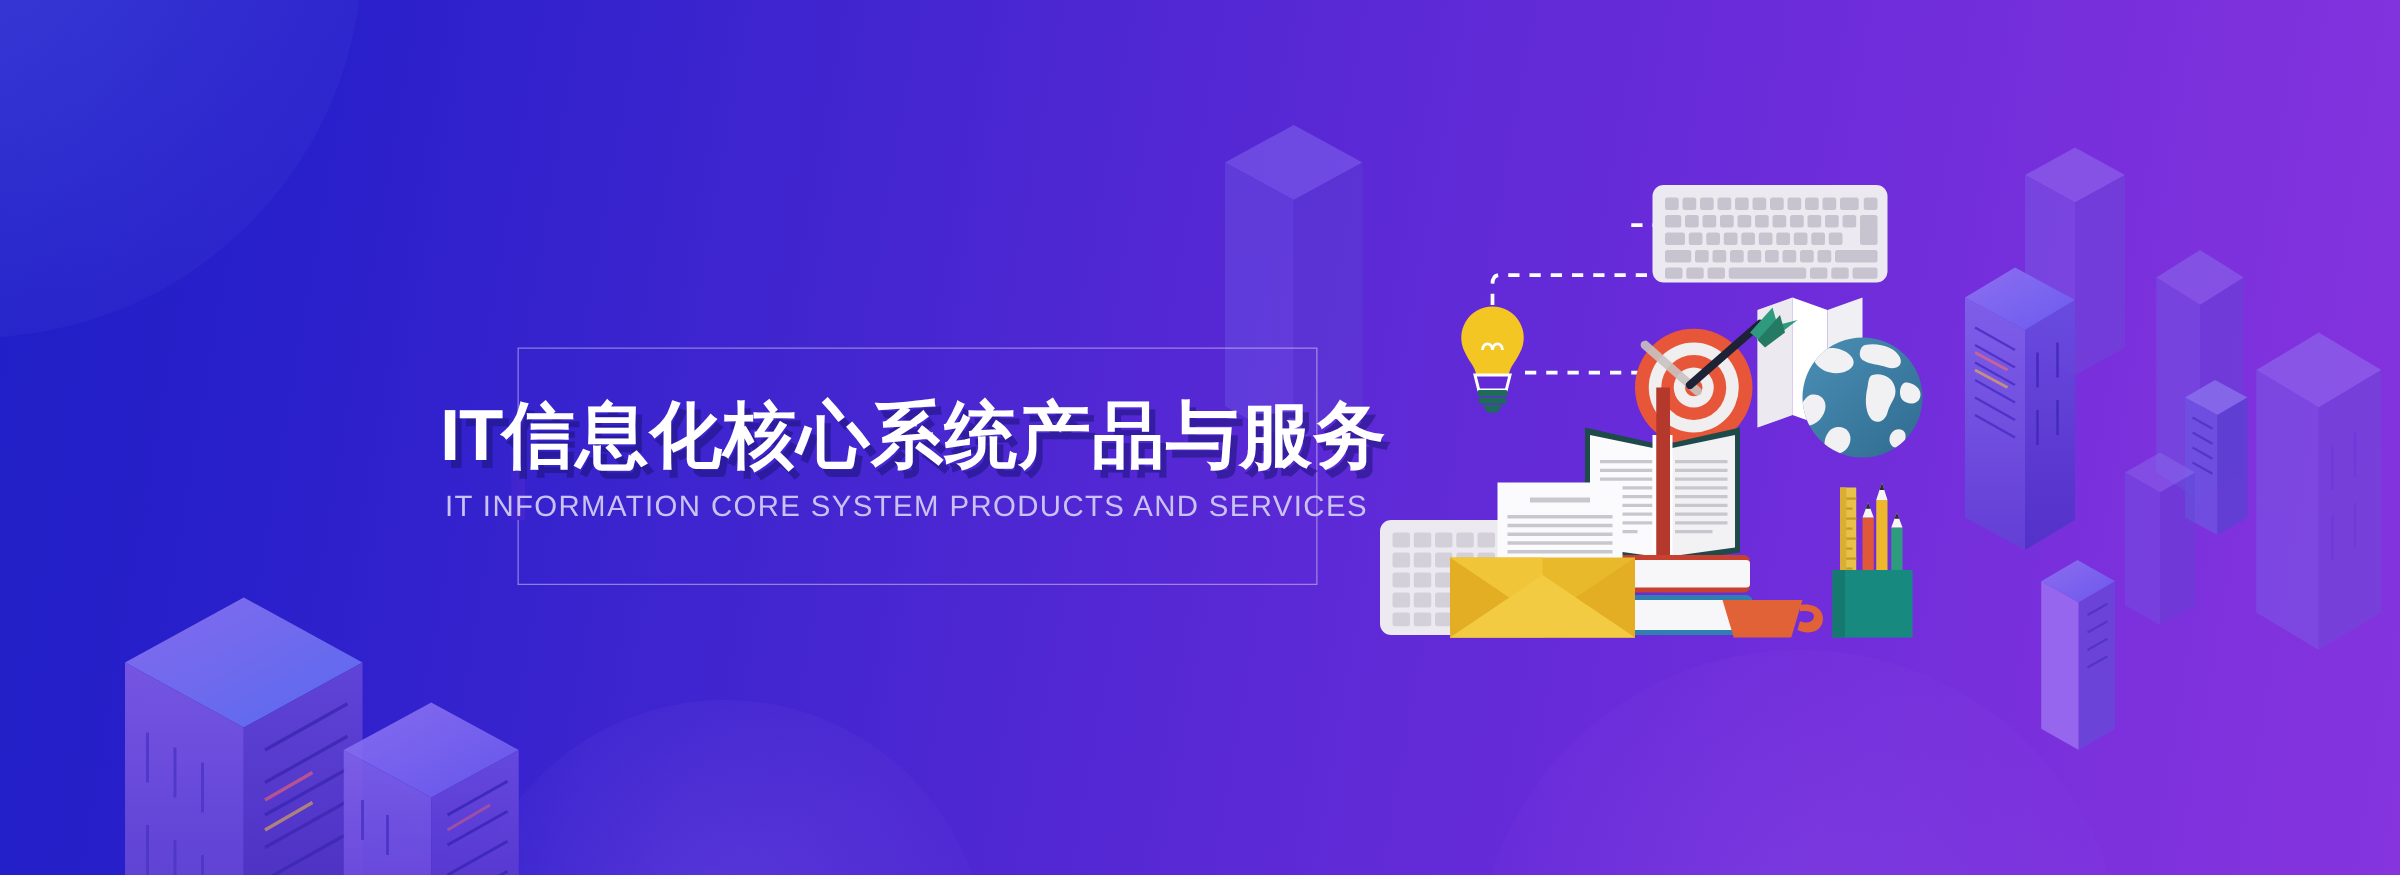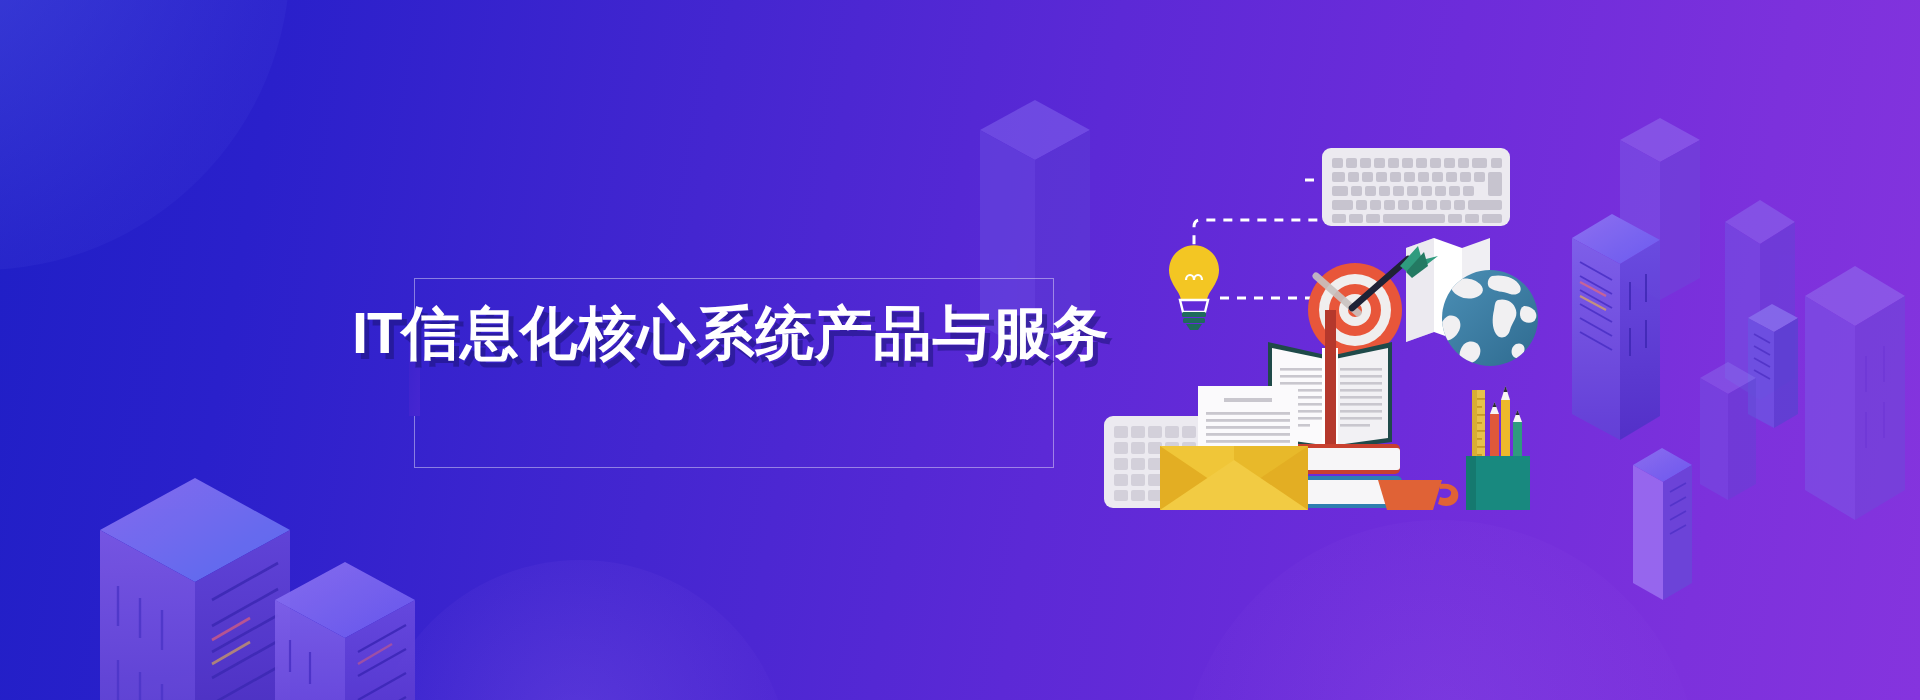--- a/index.html
+++ b/index.html
@@ -26,21 +26,21 @@
   
   .frame{
     position:absolute;left:414px;top:278px;width:640px;height:190px;
     border:1px solid rgba(255,255,255,.42);box-sizing:border-box;
   }
   .frame-gap-l{
     position:absolute;left:409px;top:330px;width:11px;height:86px;
     background:linear-gradient(100deg,#3a23cd,#4726d1);
   }
   .headline{
-    position:absolute;left:352px;top:304px;width:760px;
+    position:absolute;left:352px;top:320px;width:760px;
     font-size:58px;line-height:1;font-weight:700;color:#ffffff;
     letter-spacing:1px;white-space:nowrap;
     text-shadow:5px 6px 0 rgba(28,20,120,.55);
   }
   .headline .lead{letter-spacing:-1px;}
   .subline{
     position:absolute;left:356px;top:394px;width:760px;
     font-size:23.5px;line-height:1;font-weight:400;letter-spacing:1.1px;
     color:#c9c2f2;white-space:nowrap;
   }
@@ -211,20 +211,21 @@
     </g>
   </svg>
 
   <div class="frame"></div>
   <div class="frame-gap-l"></div>
 
   <div class="headline">
     <span class="lead">IT</span><span>信息化核心系统产品与服务</span>
   </div>
 
+  <div class="subline">IT INFORMATION CORE SYSTEM PRODUCTS AND SERVICES</div>
 
   <div id="art">
   <svg width="460" height="460" viewBox="0 0 460 460">
     <defs>
       <linearGradient id="gGlobe" x1="0" y1="0" x2="1" y2="1">
         <stop offset="0" stop-color="#4b8fb5"></stop>
             <stop offset="1" stop-color="#2f6b90"></stop>
       </linearGradient>
       <clipPath id="globeClip">
             <circle cx="390" cy="198" r="48"></circle>

